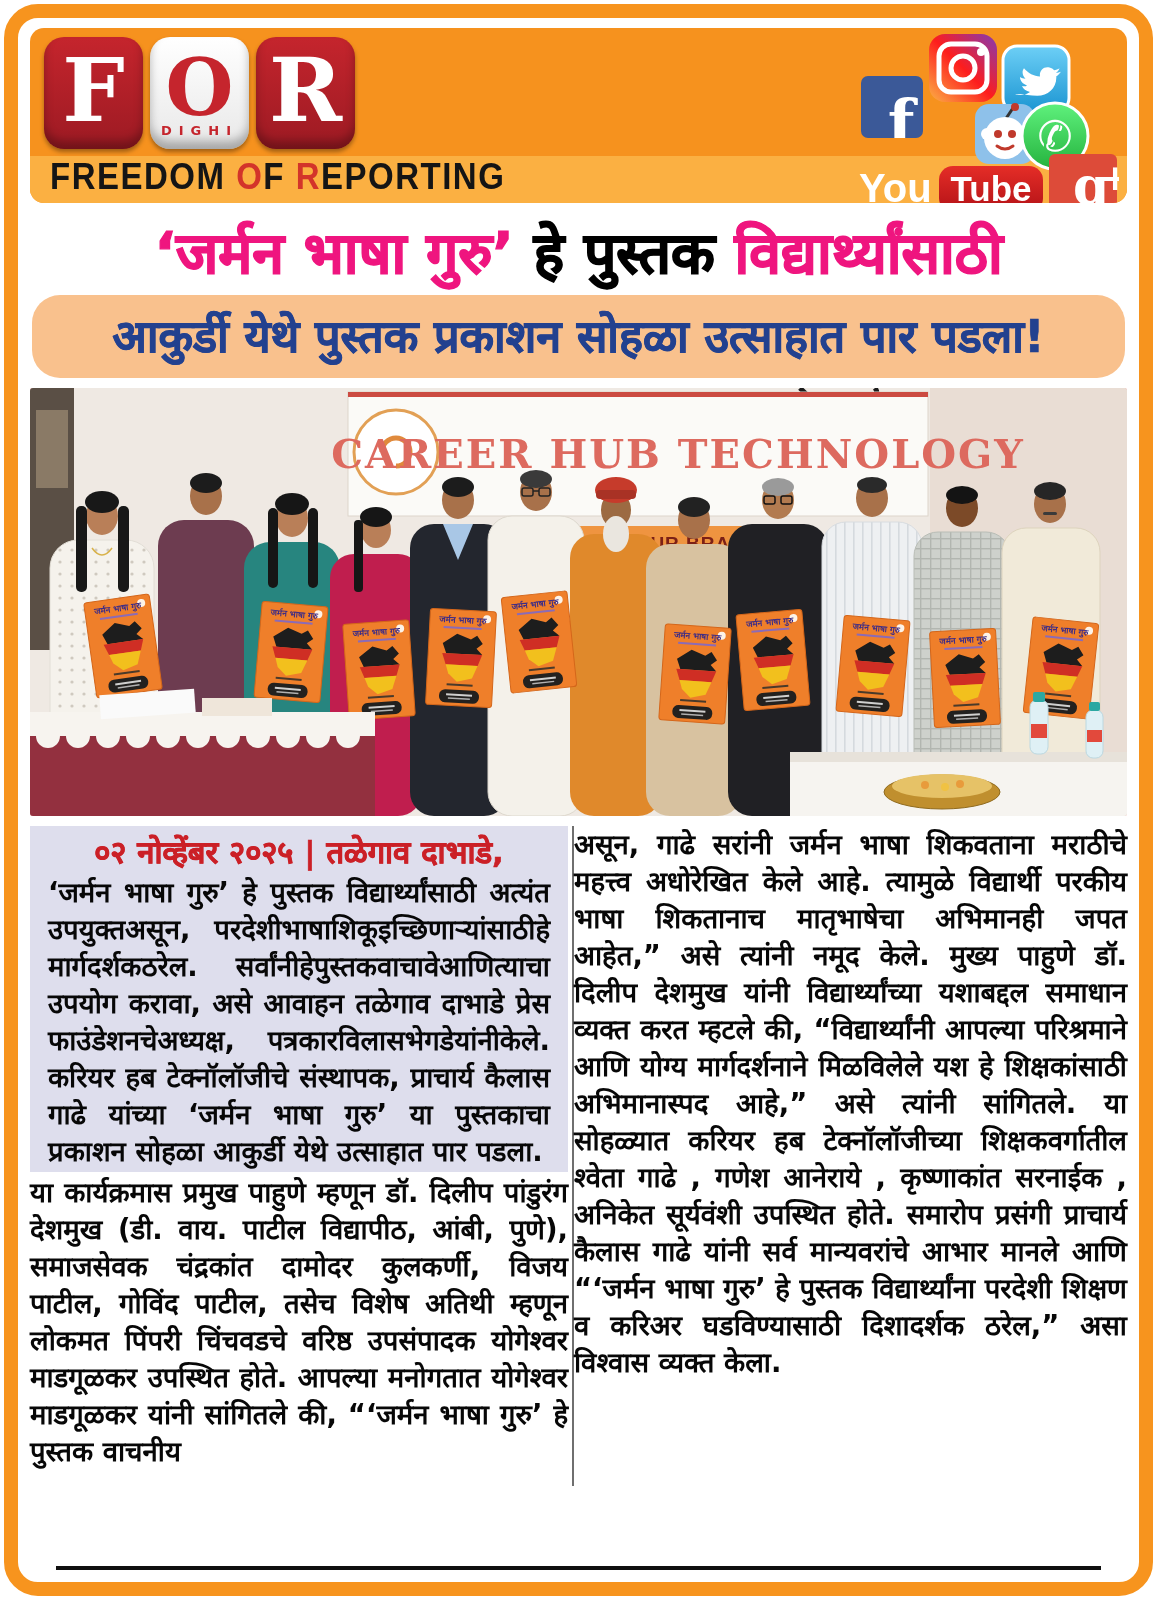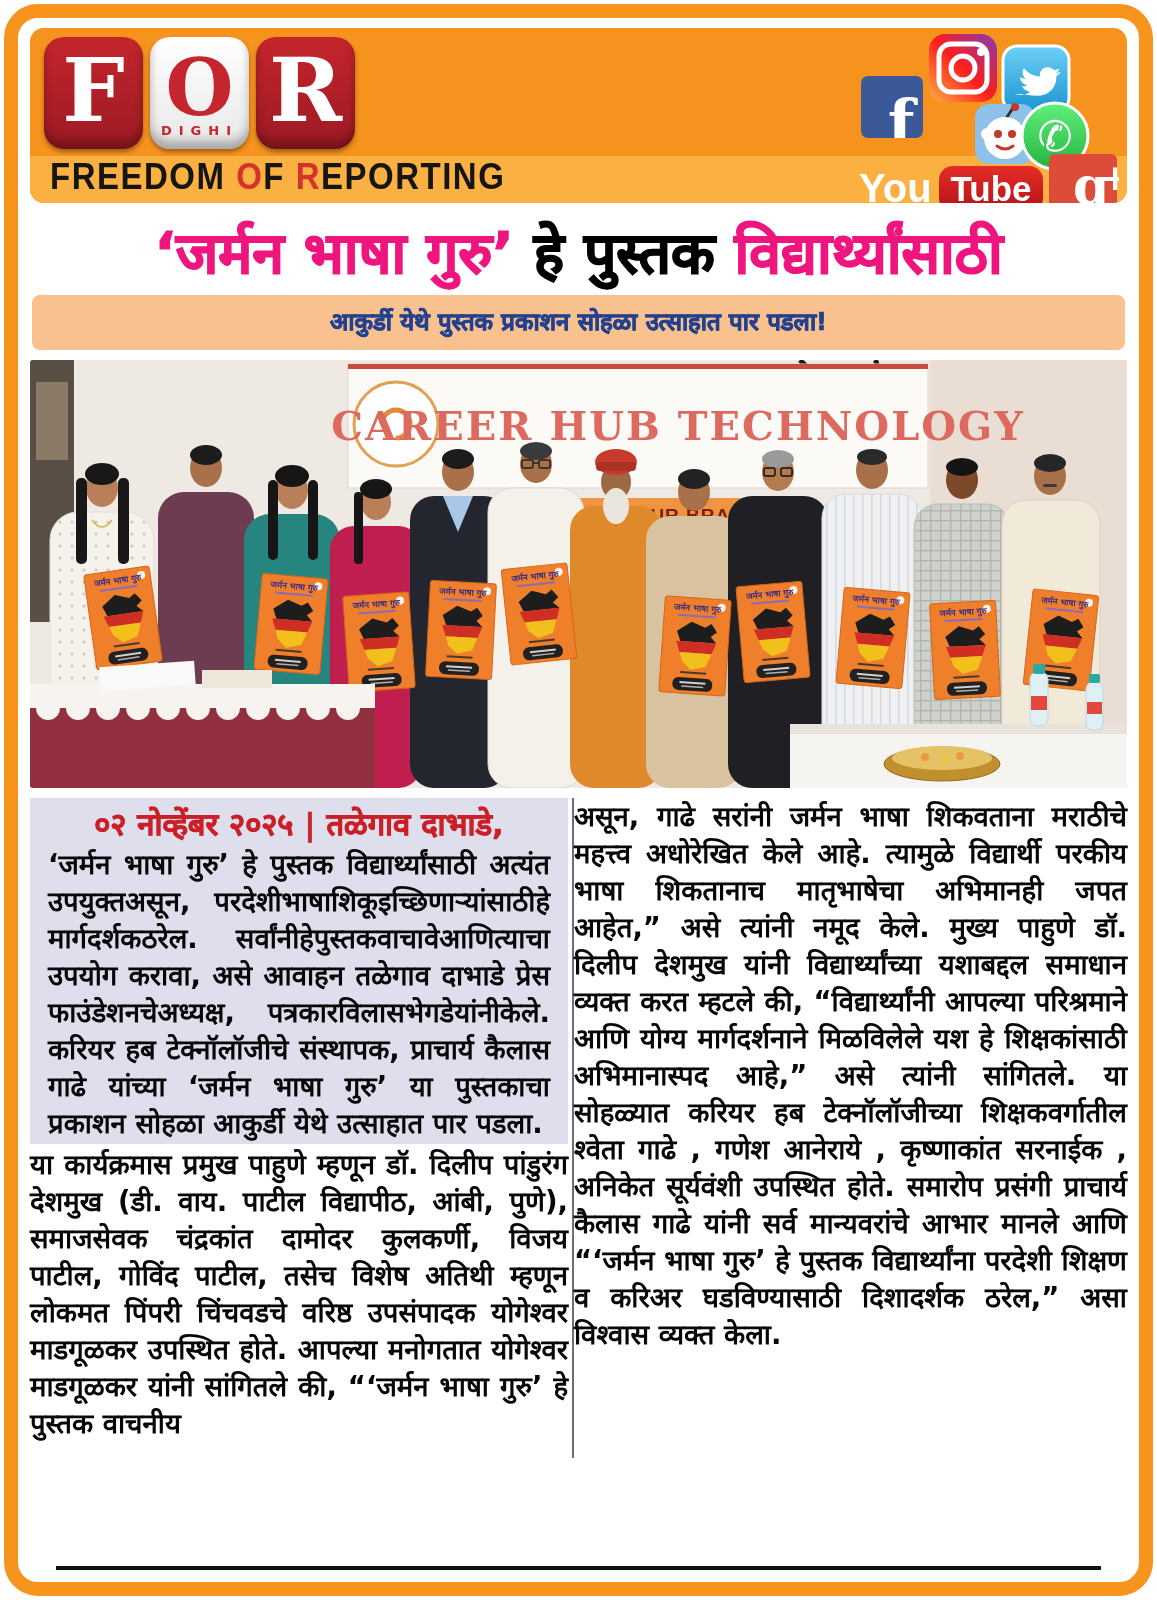--- a/index.html
+++ b/index.html
@@ -28,22 +28,22 @@
   .tagline{position:absolute;left:20px;bottom:5px;font-family:"Liberation Sans",sans-serif;
            font-size:33px;font-weight:bold;letter-spacing:1.5px;transform:scaleY(1.12);transform-origin:bottom;}
   .social-svg{position:absolute;right:8px;top:4px;}
 
   
   .headline{margin:16px 0 8px;text-align:center;}
   .hl-line{font-size:57px;line-height:1.2;font-weight:800;}
   .hl-line span{-webkit-text-stroke:1.2px currentColor;}
 
   
-  .subhead{margin:6px 2px 10px;background:#F9C18D;border-radius:8px;text-align:center;
-           color:#23418F;font-size:24px;font-weight:700;padding:9px 0 13px;
+  .subhead{margin:6px 2px 10px;background:#F9C18D;border-radius:28px;text-align:center;
+           color:#23418F;font-size:45px;font-weight:700;padding:9px 0 13px;
            -webkit-text-stroke:.7px currentColor;}
 
   
   .photo{margin:0;width:1097px;height:428px;overflow:hidden;border-radius:3px;background:#ef4444;}
 
   
   .article{display:flex;margin-top:10px;align-items:stretch;min-height:660px;}
   .col{box-sizing:border-box;}
   .col.left{width:538px;}
   .col.right{flex:1;padding-left:0;}

